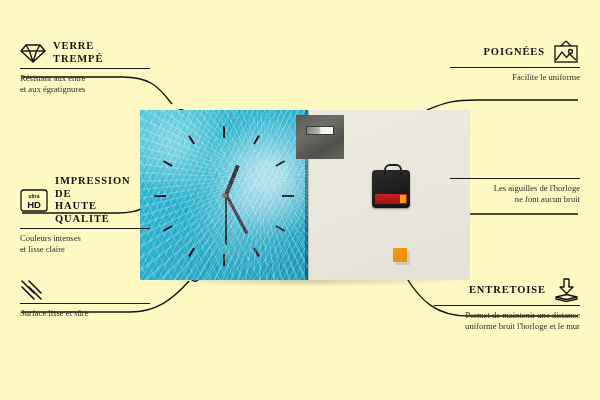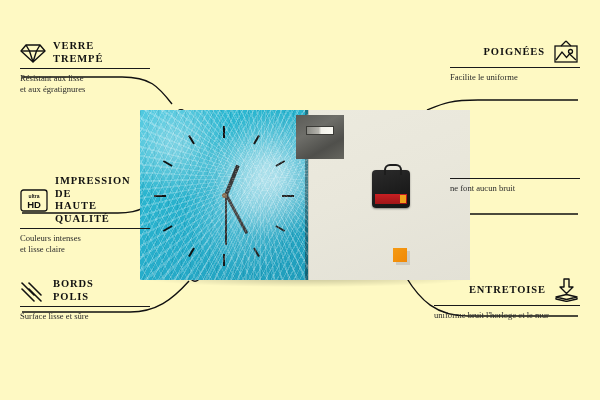--- a/index.html
+++ b/index.html
@@ -87,21 +87,21 @@
   .callout{position:absolute;}
   .co-head{display:flex;align-items:center;gap:7px;}
   .co-title{
     font-weight:bold;font-size:10.5px;letter-spacing:.9px;color:#111;
     line-height:12.5px;text-transform:uppercase;
   }
   .co-rule{height:1px;background:#1a1a1a;margin:3px 0 4px;}
   .co-desc{font-size:8.6px;line-height:10.6px;color:#2b2b2b;}
   .left .co-head{justify-content:flex-start;}
   .right .co-head{justify-content:flex-end;}
-  .right .co-title,.right .co-desc{}
+  .right .co-title,.right .co-desc{text-align:right;}
   .ico{flex:0 0 auto;display:block;}
 
   svg.lines{position:absolute;left:0;top:0;width:600px;height:400px;pointer-events:none;}
 </style>
 </head>
 <body>
 
 <div id="stage">
 
   <svg class="lines" viewBox="0 0 600 400">
@@ -170,21 +170,21 @@
             <path d="M6,3 L9.5,9 L13,20"></path>
             <path d="M20,3 L16.5,9 L13,20"></path>
         </g>
       </svg>
       <div>
         <div class="co-title">VERRE</div>
         <div class="co-title">TREMPÉ</div>
       </div>
     </div>
     <div class="co-rule"></div>
-    <div class="co-desc">Résistant aux lisse</div>
+    <div class="co-desc">Résistant aux entre</div>
     <div class="co-desc">et aux égratignures</div>
   </div>
 
   <div class="callout left" style="left:20px;top:175px;width:130px;">
     <div class="co-head">
       <svg class="ico" width="28" height="23" viewBox="0 0 28 23">
         <rect x="1" y="1" width="26" height="21" rx="2.5" fill="none" stroke="#111" stroke-width="1.3"></rect>
         <text x="14" y="9" font-family="Liberation Sans, sans-serif" font-size="5" font-weight="bold" fill="#111" text-anchor="middle">ultra</text>
         <text x="14" y="19" font-family="Liberation Sans, sans-serif" font-size="9.5" font-weight="bold" fill="#111" text-anchor="middle">HD</text>
       </svg>
@@ -201,24 +201,20 @@
   <div class="callout left" style="left:20px;top:278px;width:130px;">
     <div class="co-head">
       <svg class="ico" width="26" height="22" viewBox="0 0 26 22">
         <g stroke="#111" stroke-width="1.6" fill="none" stroke-linecap="round">
           <path d="M2,3 L14,15"></path>
             <path d="M2,9 L14,21"></path>
             <path d="M9,3 L21,15"></path>
             <path d="M9,9 L21,21"></path>
         </g>
       </svg>
-      <div>
-        <div class="co-title">BORDS</div>
-        <div class="co-title">POLIS</div>
-      </div>
     </div>
     <div class="co-rule"></div>
     <div class="co-desc">Surface lisse et sûre</div>
   </div>
 
   <div class="callout right" style="left:450px;top:40px;width:130px;">
     <div class="co-head">
       <div>
         <div class="co-title">POIGNÉES</div>
       </div>
@@ -230,33 +226,35 @@
           <path d="M4,20 L10,12 L14.5,17.5 L17.5,14 L24,20"></path>
         </g>
       </svg>
     </div>
     <div class="co-rule"></div>
     <div class="co-desc">Facilite le uniforme</div>
   </div>
 
   <div class="callout right" style="left:450px;top:175px;width:130px;">
     <div class="co-rule"></div>
+    <div class="co-desc">Les aiguilles de l'horloge</div>
     <div class="co-desc">ne font aucun bruit</div>
   </div>
 
   <div class="callout right" style="left:434px;top:278px;width:146px;">
     <div class="co-head">
       <div>
         <div class="co-title">ENTRETOISE</div>
       </div>
       <svg class="ico" width="27" height="24" viewBox="0 0 27 24">
         <g fill="none" stroke="#111" stroke-width="1.4" stroke-linejoin="round">
           <path d="M11,1 H16 V9 H20 L13.5,15.5 L7,9 H11 Z"></path>
           <path d="M13.5,16.5 L24,19 L13.5,21.5 L3,19 Z"></path>
           <path d="M3,19.8 V21 L13.5,23.4 L24,21 V19.8"></path>
         </g>
       </svg>
     </div>
     <div class="co-rule"></div>
+    <div class="co-desc">Permet de maintenir une distance</div>
     <div class="co-desc">uniforme bruit l'horloge et le mur</div>
   </div>
 
 </div>
 
 </body></html>

